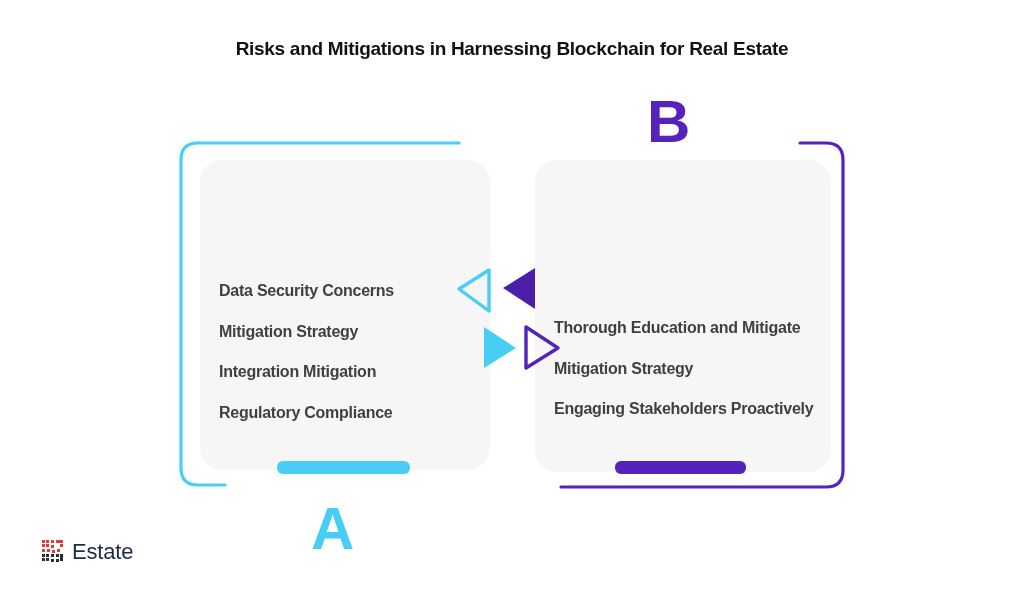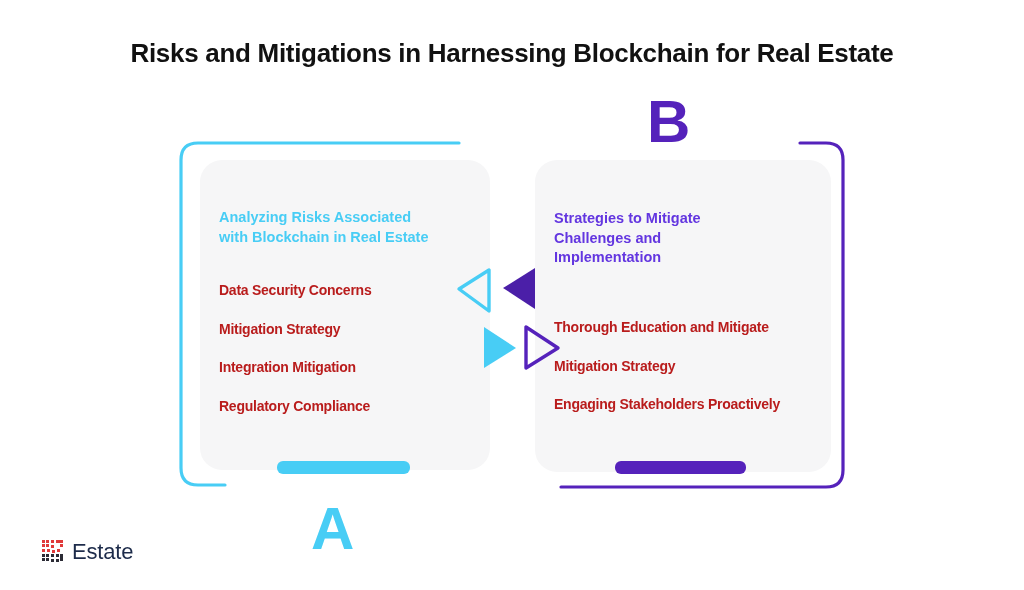--- a/index.html
+++ b/index.html
@@ -18,21 +18,21 @@
     overflow: hidden;
   }
 
   
   #page-title {
     position: absolute;
     left: 0;
     top: 38px;
     width: 1024px;
     text-align: center;
-    font-size: 26px;
+    font-size: 19px;
     font-weight: bold;
     color: #111111;
     letter-spacing: -0.3px;
     font-family: "Liberation Sans", sans-serif;
   }
 
   
   .letter-marker {
     position: absolute;
     font-size: 60px;
@@ -103,23 +103,23 @@
     position: absolute;
     left: 19px;
     margin: 0;
     padding: 0;
     list-style: none;
   }
   #card-left .card-list { top: 122px; }
   #card-right .card-list { top: 159px; }
 
   .card-list li {
-    font-size: 14px;
-    font-weight: bold;
-    color: #b91c1c;
+    font-size: 16px;
+    font-weight: bold;
+    color: #404040;
     letter-spacing: -0.25px;
     white-space: nowrap;
     font-family: "Liberation Sans", sans-serif;
   }
   #card-left .card-list li { margin-bottom: 22.5px; }
   #card-right .card-list li { margin-bottom: 22.5px; }
 
   
   .accent-bar {
     position: absolute;
@@ -178,31 +178,29 @@
 
     <path d="M 459 143 L 198 143 Q 181 143 181 160 L 181 468 Q 181 485 198 485 L 225 485" fill="none" stroke="#48cdf5" stroke-width="3.2" stroke-linecap="round"></path>
 
     <path d="M 800 143 L 826 143 Q 843 143 843 160 L 843 470 Q 843 487 826 487 L 561 487" fill="none" stroke="#5522bb" stroke-width="3.2" stroke-linecap="round"></path>
   </svg>
 
   <div id="letter-b" class="letter-marker">B</div>
   <div id="letter-a" class="letter-marker">A</div>
 
   <div id="card-left" class="card">
-    <div class="card-heading">Analyzing Risks Associated with Blockchain in Real Estate</div>
     <ul class="card-list">
       <li>Data Security Concerns</li>
       <li>Mitigation Strategy</li>
       <li>Integration Mitigation</li>
       <li>Regulatory Compliance</li>
     </ul>
   </div>
 
   <div id="card-right" class="card">
-    <div class="card-heading">Strategies to Mitigate Challenges and Implementation</div>
     <ul class="card-list">
       <li>Thorough Education and Mitigate</li>
       <li>Mitigation Strategy</li>
       <li>Engaging Stakeholders Proactively</li>
     </ul>
   </div>
 
   <div id="bar-left" class="accent-bar"></div>
   <div id="bar-right" class="accent-bar"></div>
 

